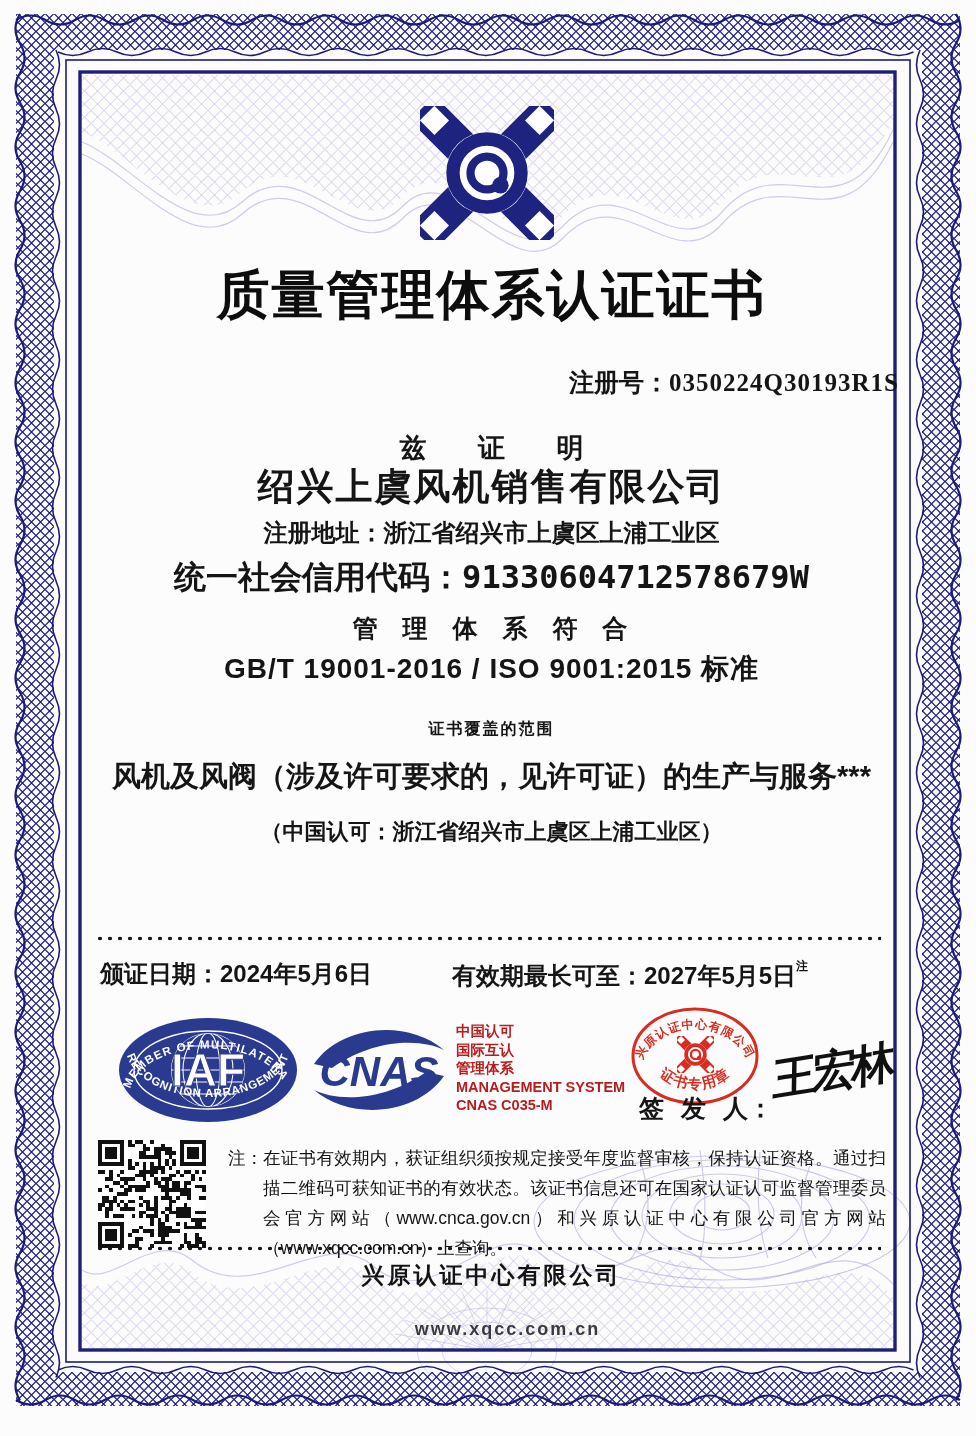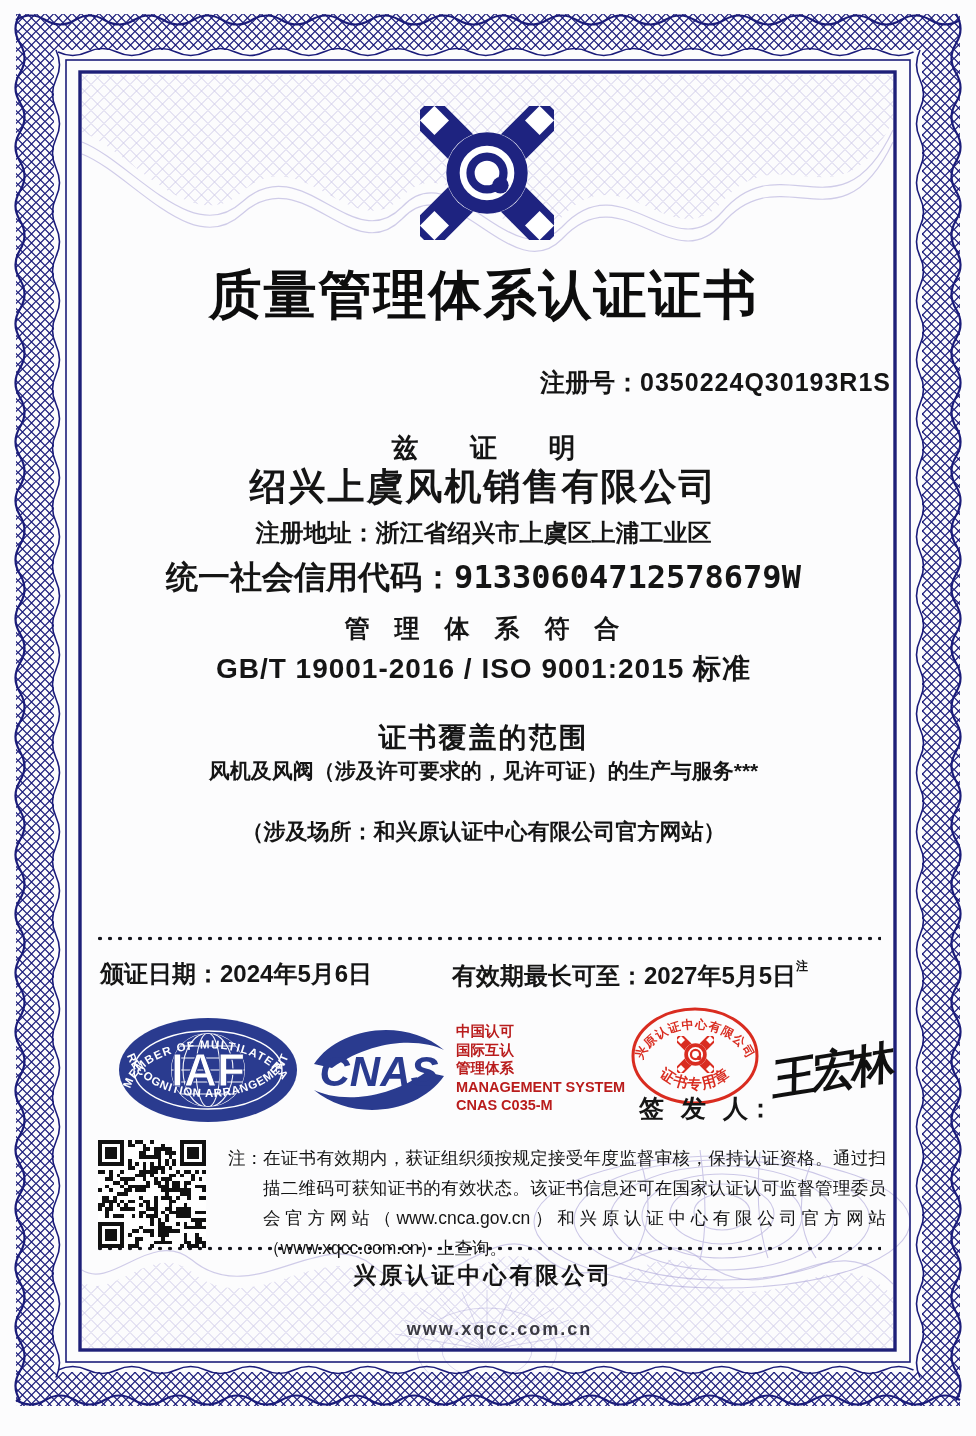--- a/index.html
+++ b/index.html
@@ -1,32 +1,32 @@
 <!DOCTYPE html>
 <html><head>
 <meta charset="utf-8">
 <style>
   html,body{margin:0;padding:0;background:#e8e8ea;}
   .page{position:relative;width:976px;height:1436px;margin:0 auto;background:#fcfcfd;
         font-family:"Liberation Sans","DejaVu Sans",sans-serif;color:#151515;overflow:hidden;}
   .deco{position:absolute;left:0;top:0;width:976px;height:1436px;pointer-events:none;}
   .abs{position:absolute;}
-  .ctr{left:76px;width:815px;text-align:center;}
+  .ctr{left:84px;width:815px;text-align:center;}
   .title{top:260px;font-size:53px;font-weight:900;letter-spacing:2px;color:#0d0d0d;}
   .reg{top:366px;padding-right:40px;text-align:right;font-size:25px;font-weight:700;}
-  .reg .num{font-family:Liberation Sans, sans-serif;font-weight:700;letter-spacing:1px;}
+  .reg .num{font-family:Liberation Serif, serif;font-weight:700;letter-spacing:1px;}
   .certify{top:430px;font-size:27px;font-weight:700;word-spacing:44px;}
   .company{top:462px;font-size:37px;font-weight:800;letter-spacing:2px;}
   .addr{top:517px;font-size:24px;font-weight:600;}
   .credit{top:556px;font-size:32px;font-weight:600;}
   .credit .num,.datefont{font-family:"DejaVu Sans Mono","Liberation Mono",monospace;font-weight:700;}
   .compliance{top:612px;font-size:25px;font-weight:700;word-spacing:12px;letter-spacing:3px;}
   .standard{top:650px;font-size:28px;font-weight:700;letter-spacing:1px;}
-  .scope-head{top:719px;font-size:28px;font-weight:600;letter-spacing:2px;}
-  .scope{top:757px;font-size:21px;font-weight:800;}
+  .scope-head{top:719px;font-size:16px;font-weight:600;letter-spacing:2px;}
+  .scope{top:757px;font-size:29px;font-weight:800;}
   .sites{top:817px;font-size:22px;font-weight:600;}
   .dots{position:absolute;left:95px;right:95px;height:5px;background-image:radial-gradient(circle,#15151c 1.7px,rgba(0,0,0,0) 2.1px);background-size:10px 5px;background-repeat:repeat-x;}
   .dots1{top:936px;} .dots2{top:1246px;}
   .daterow{top:958px;left:100px;width:790px;font-size:24px;font-weight:600;}
   .date-left{position:absolute;left:0;top:0;}
   .date-right{position:absolute;left:352px;top:0;}
   .daterow sup{font-size:12px;font-weight:700;vertical-align:14px;}
   .accred{top:1022px;left:456px;width:180px;font-size:14.5px;line-height:18.5px;font-weight:600;color:#b91c1c;}
   .signer{top:1092px;left:639px;font-size:25px;font-weight:700;word-spacing:10px;white-space:nowrap;}
   .signature{top:1042px;left:772px;font-size:44px;font-weight:700;color:#101010;
@@ -130,21 +130,21 @@
   <div class="abs ctr addr">注册地址：浙江省绍兴市上虞区上浦工业区</div>
   <div class="abs ctr credit">
     <span>统一社会信用代码：</span><span class="num">91330604712578679W</span>
   </div>
 
   <div class="abs ctr compliance">管 理 体 系 符 合</div>
   <div class="abs ctr standard">GB/T 19001-2016 / ISO 9001:2015 标准</div>
 
   <div class="abs ctr scope-head">证书覆盖的范围</div>
   <div class="abs ctr scope">风机及风阀（涉及许可要求的，见许可证）的生产与服务***</div>
-  <div class="abs ctr sites">（涉及场所：和兴原认证中心有限公司官方网站）</div>
+  <div class="abs ctr sites">（中国认可：浙江省绍兴市上虞区上浦工业区）</div>
 
   <div class="dots dots1"></div>
 
   <div class="abs daterow">
     <span class="date-left">
       <span>颁证日期：</span><span>2024年5月6日</span>
     </span>
     <span class="date-right">
       <span>有效期最长可至：</span><span>2027年5月5日</span><sup>注</sup>
     </span>

